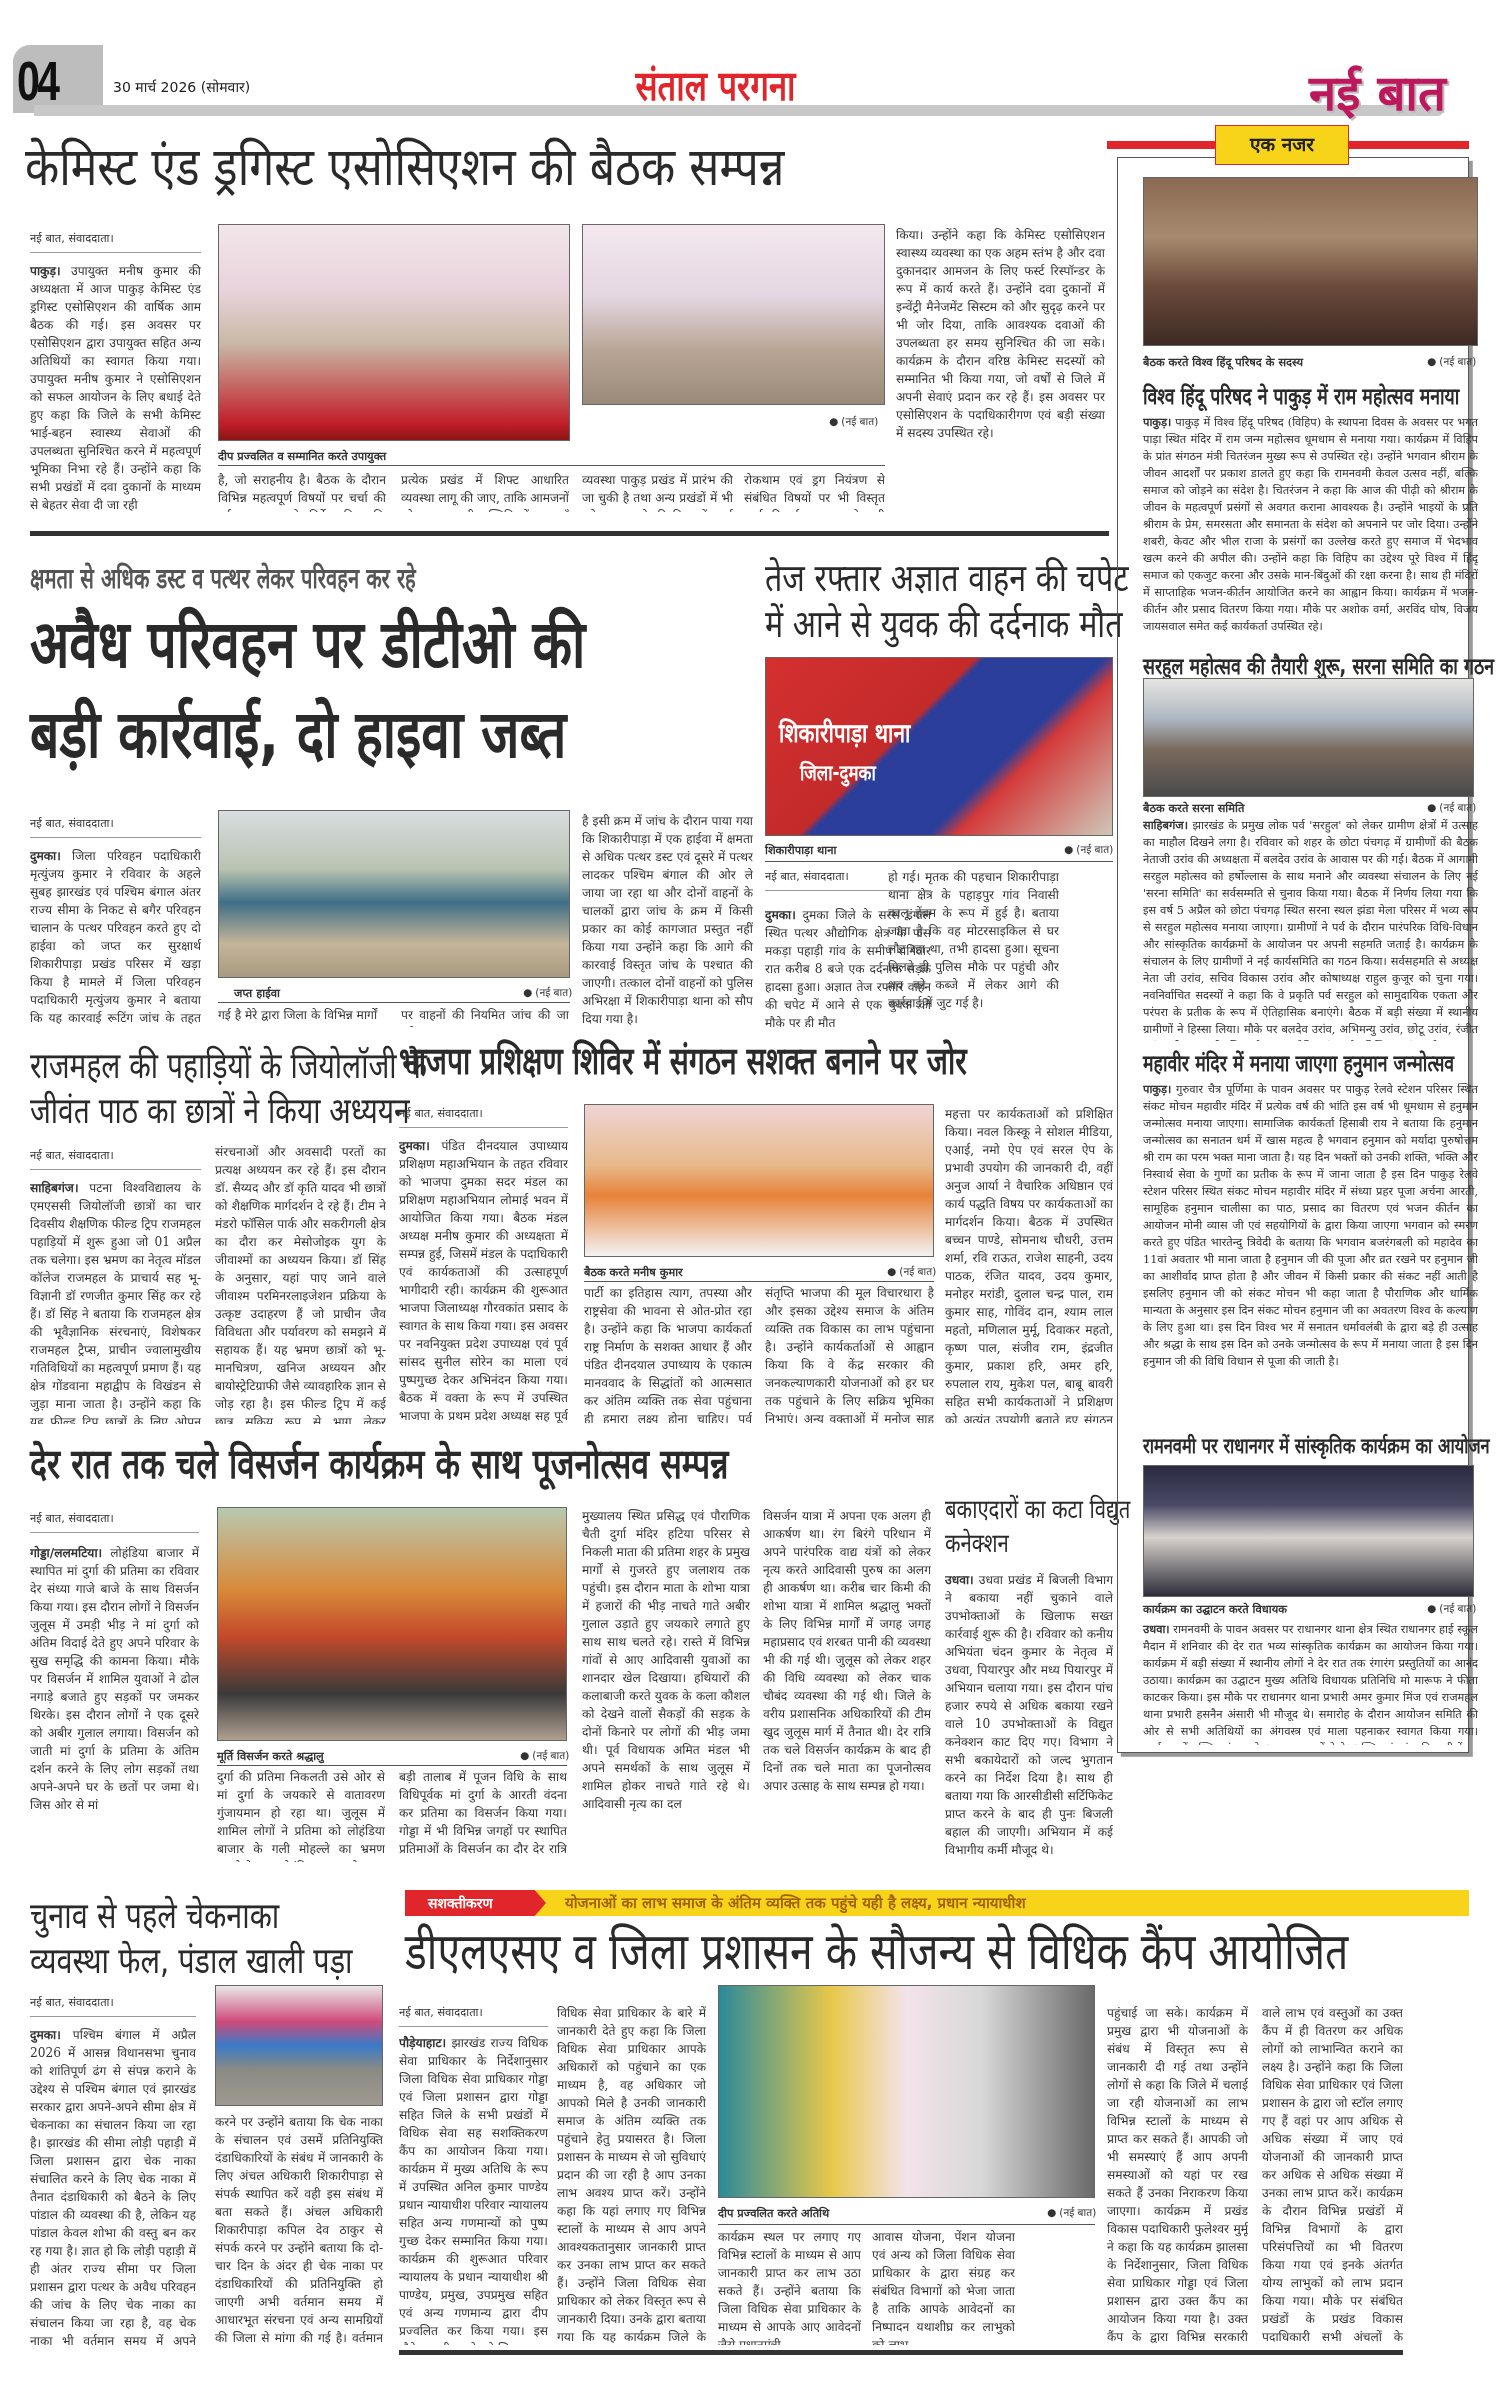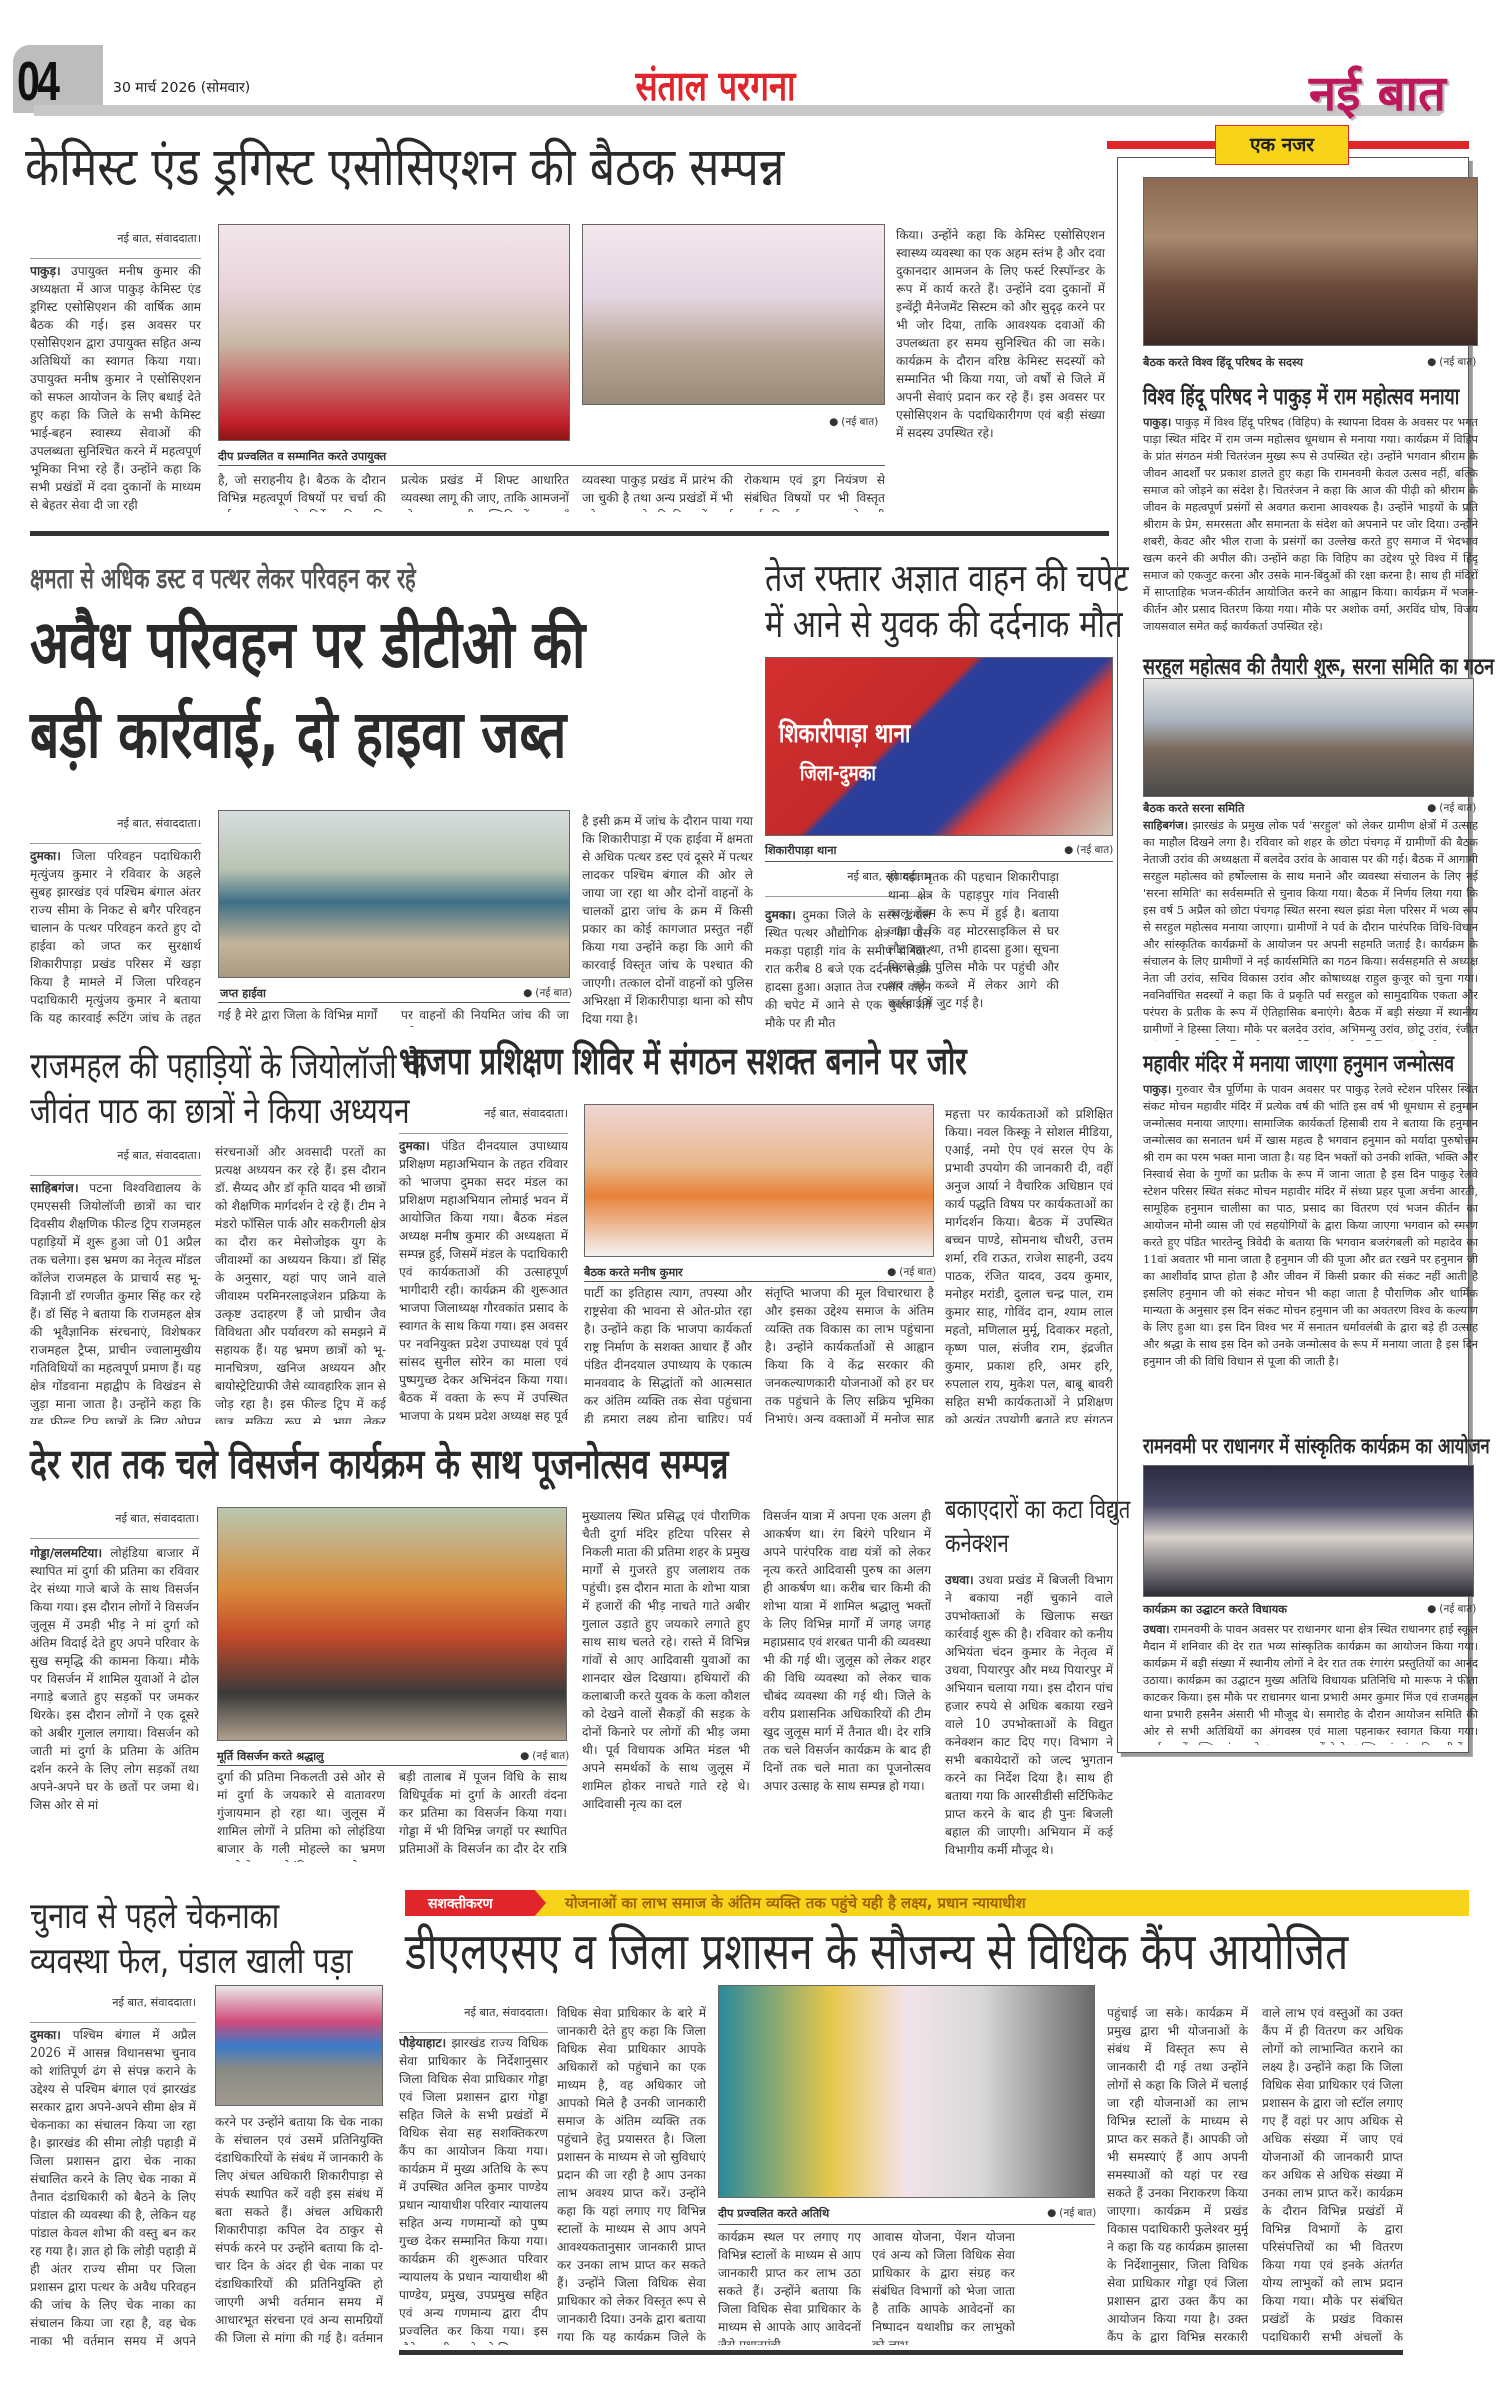--- a/index.html
+++ b/index.html
@@ -9,21 +9,21 @@
 .masthead-num span{position:absolute;left:3.8px;top:3.8px;font:bold 55px "Liberation Sans",sans-serif;color:#111;letter-spacing:-3.8px;transform:scaleX(.75);transform-origin:left}
 .masthead-bar{left:34px;top:105px;width:1409px;height:11.3px;background:#c8c8c8;border-radius:0 5.6px 5.6px 0}
 .date{left:113px;top:77px;font:14px "DejaVu Sans",sans-serif;color:#222}
 .section-title{left:527px;top:56px;width:377px;text-align:center;font:bold 41px "DejaVu Sans",sans-serif;color:#e0262b;transform:scaleX(.8)}
 .brand{right:66px;top:58px;font:bold 49px "DejaVu Sans",sans-serif;color:#be185d;text-shadow:1.9px 1.9px 0 #bbb}
 .hl{font-family:"DejaVu Sans",sans-serif;color:#2a2a2a;line-height:1.15;transform-origin:left top;white-space:nowrap}
 .hl-thin{font-weight:normal}
 .hl-bold{font-weight:bold}
 .body-text{font:12.2px/18px "DejaVu Serif",serif;color:#333;text-align:justify;overflow:hidden}
 .body-text b{font-family:"DejaVu Sans",sans-serif}
-.byline{font:11.3px "DejaVu Sans",sans-serif;color:#333;text-align:right;border-bottom:0.9px solid #999;padding-bottom:13px}
+.byline{font:11.3px "DejaVu Sans",sans-serif;color:#333;text-align:left;border-bottom:0.9px solid #999;padding-bottom:7px}
 .photo{border:0.9px solid #666;overflow:hidden}
 .caption{font:bold 11.3px "DejaVu Sans",sans-serif;color:#333}
 .credit{font:10.4px "DejaVu Sans",sans-serif;color:#333}
 .rule{background:#333;height:4.7px}
 .thinrule{background:#555;height:0.9px}
 .sidebar{left:1117px;top:157px;width:352px;height:1596px;border:1.9px solid #555;box-shadow:3.8px 3.8px 0 #999}
 .eknazar-bar{left:1107px;top:141px;width:362px;height:7.5px;background:#e0262b}
 .eknazar{left:1215px;top:125px;width:134px;height:40px;background:#f7d41a;border:1.9px solid #e0262b;text-align:center;font:bold 19px/36px "DejaVu Sans",sans-serif;color:#222}
 .side-hl{font:bold 19px "DejaVu Sans",sans-serif;color:#2a2a2a;white-space:nowrap;transform:scaleX(.78);transform-origin:left}
 .side-text{font:11.3px/17px "DejaVu Serif",serif;color:#333;text-align:justify;overflow:hidden}
@@ -68,21 +68,21 @@
 <div class="abs body-text" style="left:744px;top:471px;width:141px;height:41px">रोकथाम एवं ड्रग नियंत्रण से संबंधित विषयों पर भी विस्तृत चर्चा की गई। उपायुक्त ने सभी केमिस्टों को इस दिशा में सजग रहने एवं प्रशासन को सहयोग देने का आह्वान</div>
 <div class="abs body-text" style="left:896px;top:226px;width:209px;height:286px">किया। उन्होंने कहा कि केमिस्ट एसोसिएशन स्वास्थ्य व्यवस्था का एक अहम स्तंभ है और दवा दुकानदार आमजन के लिए फर्स्ट रिस्पॉन्डर के रूप में कार्य करते हैं। उन्होंने दवा दुकानों में इन्वेंट्री मैनेजमेंट सिस्टम को और सुदृढ़ करने पर भी जोर दिया, ताकि आवश्यक दवाओं की उपलब्धता हर समय सुनिश्चित की जा सके। कार्यक्रम के दौरान वरिष्ठ केमिस्ट सदस्यों को सम्मानित भी किया गया, जो वर्षों से जिले में अपनी सेवाएं प्रदान कर रहे हैं। इस अवसर पर एसोसिएशन के पदाधिकारीगण एवं बड़ी संख्या में सदस्य उपस्थित रहे।</div>
 <div class="abs rule" style="left:30px;top:531px;width:1079px"></div>
 
 <div class="abs hl hl-bold" style="left:30px;top:563px;font-size:28px;color:#555;transform:scaleX(.72)">क्षमता से अधिक डस्ट व पत्थर लेकर परिवहन कर रहे</div>
 <div class="abs hl hl-bold" style="left:30px;top:607px;font-size:66px;transform:scaleX(.78)">अवैध परिवहन पर डीटीओ की</div>
 <div class="abs hl hl-bold" style="left:30px;top:697px;font-size:66px;transform:scaleX(.78)">बड़ी कार्रवाई, दो हाइवा जब्त</div>
 <div class="abs byline" style="left:30px;top:815px;width:171px">नई बात, संवाददाता।</div>
 <div class="abs body-text" style="left:30px;top:847px;width:171px;height:179px"><b>दुमका।</b> <span>जिला परिवहन पदाधिकारी मृत्युंजय कुमार ने रविवार के अहले सुबह झारखंड एवं पश्चिम बंगाल अंतर राज्य सीमा के निकट से बगैर परिवहन चालान के पत्थर परिवहन करते हुए दो हाईवा को जप्त कर सुरक्षार्थ शिकारीपाड़ा प्रखंड परिसर में खड़ा किया है मामले में जिला परिवहन पदाधिकारी मृत्युंजय कुमार ने बताया कि यह कारवाई रूटिंग जांच के तहत की</span></div>
 <div class="abs photo ph-truck" style="left:218px;top:810px;width:352px;height:168px"></div>
-<div class="abs caption" style="left:220px;top:985px">जप्त हाईवा</div>
+<div class="abs caption" style="left:234px;top:985px">जप्त हाईवा</div>
 <div class="abs credit" style="left:523px;top:985px">● (नई बात)</div>
 <div class="abs thinrule" style="left:218px;top:1002px;width:352px"></div>
 <div class="abs body-text" style="left:218px;top:1006px;width:168px;height:21px">गई है मेरे द्वारा जिला के विभिन्न मार्गों</div>
 <div class="abs body-text" style="left:401px;top:1006px;width:168px;height:21px">पर वाहनों की नियमित जांच की जा रही</div>
 <div class="abs body-text" style="left:582px;top:812px;width:171px;height:215px">है इसी क्रम में जांच के दौरान पाया गया कि शिकारीपाड़ा में एक हाईवा में क्षमता से अधिक पत्थर डस्ट एवं दूसरे में पत्थर लादकर पश्चिम बंगाल की ओर ले जाया जा रहा था और दोनों वाहनों के चालकों द्वारा जांच के क्रम में किसी प्रकार का कोई कागजात प्रस्तुत नहीं किया गया उन्होंने कहा कि आगे की कारवाई विस्तृत जांच के पश्चात की जाएगी। तत्काल दोनों वाहनों को पुलिस अभिरक्षा में शिकारीपाड़ा थाना को सौप दिया गया है।</div>
 
 <div class="abs hl hl-thin" style="left:765px;top:557px;font-size:38px;transform:scaleX(.8)">तेज रफ्तार अज्ञात वाहन की चपेट</div>
 <div class="abs hl hl-thin" style="left:765px;top:603px;font-size:38px;transform:scaleX(.8)">में आने से युवक की दर्दनाक मौत</div>
 <div class="abs photo ph-thana" style="left:765px;top:657px;width:348px;height:179px">
   <div style="position:absolute;left:13px;top:56px;color:#fff;font:bold 26px 'DejaVu Sans',sans-serif;transform:scaleX(.8);transform-origin:left">शिकारीपाड़ा थाना</div>

